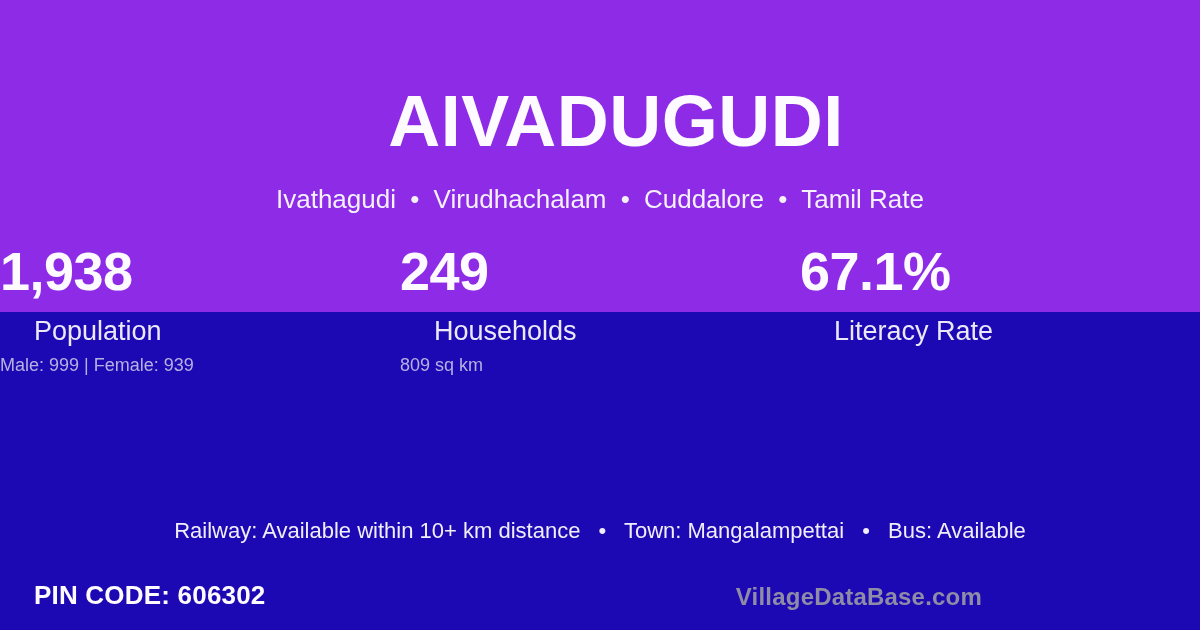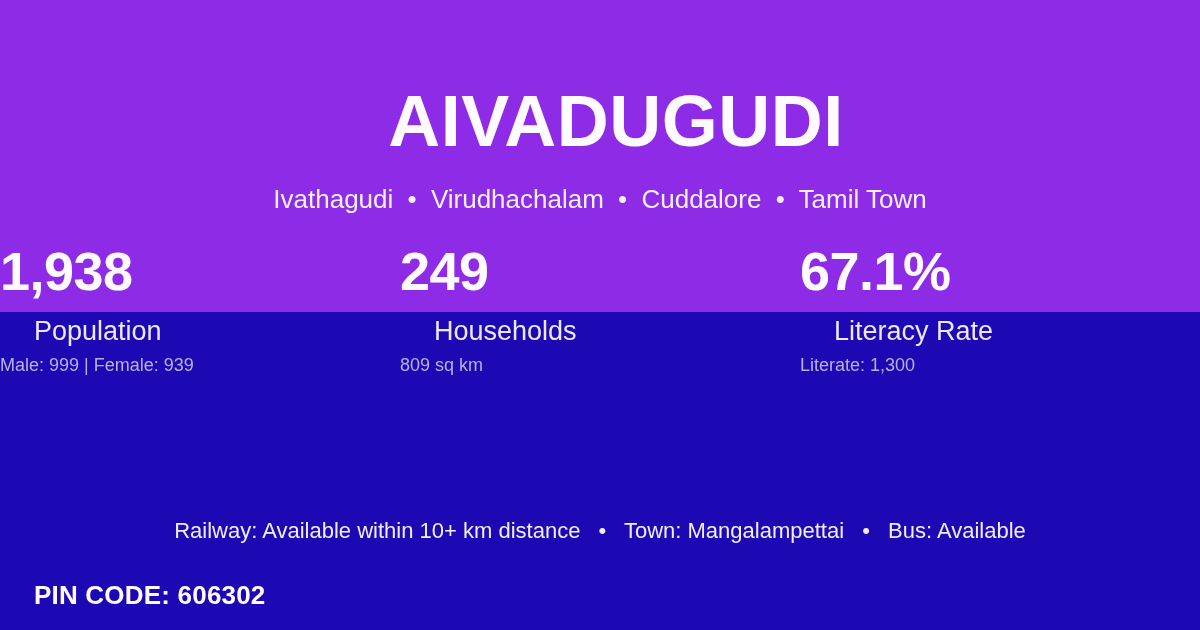--- a/index.html
+++ b/index.html
@@ -196,51 +196,51 @@
   <div class="header">
     <h1 class="village-title">AIVADUGUDI</h1>
 
     <div class="village-subtitle">
       <span>Ivathagudi</span>
       <span class="sep">•</span>
       <span>Virudhachalam</span>
       <span class="sep">•</span>
       <span>Cuddalore</span>
       <span class="sep">•</span>
-      <span>Tamil Town</span>
+      <span>Tamil Rate</span>
     </div>
   </div>
 
   <div class="stats-row">
 
     <div class="stat-col">
       <div class="stat-value">1,938</div>
       <div class="stat-label">Population</div>
       <div class="stat-sub">Male: 999 | Female: 939</div>
     </div>
 
     <div class="stat-col">
       <div class="stat-value">249</div>
       <div class="stat-label">Households</div>
       <div class="stat-sub">809 sq km</div>
     </div>
 
     <div class="stat-col">
       <div class="stat-value">67.1%</div>
       <div class="stat-label">Literacy Rate</div>
-      <div class="stat-sub">Literate: 1,300</div>
     </div>
 
   </div>
 
   <div class="amenities-row">
     <span>Railway: Available within 10+ km distance</span>
     <span class="sep">•</span>
     <span>Town: Mangalampettai</span>
     <span class="sep">•</span>
     <span>Bus: Available</span>
   </div>
 
   <div class="footer">
     <div class="pin-code">PIN CODE: 606302</div>
+    <div class="brand">VillageDataBase.com</div>
   </div>
 
 </div>
 
 </body></html>

